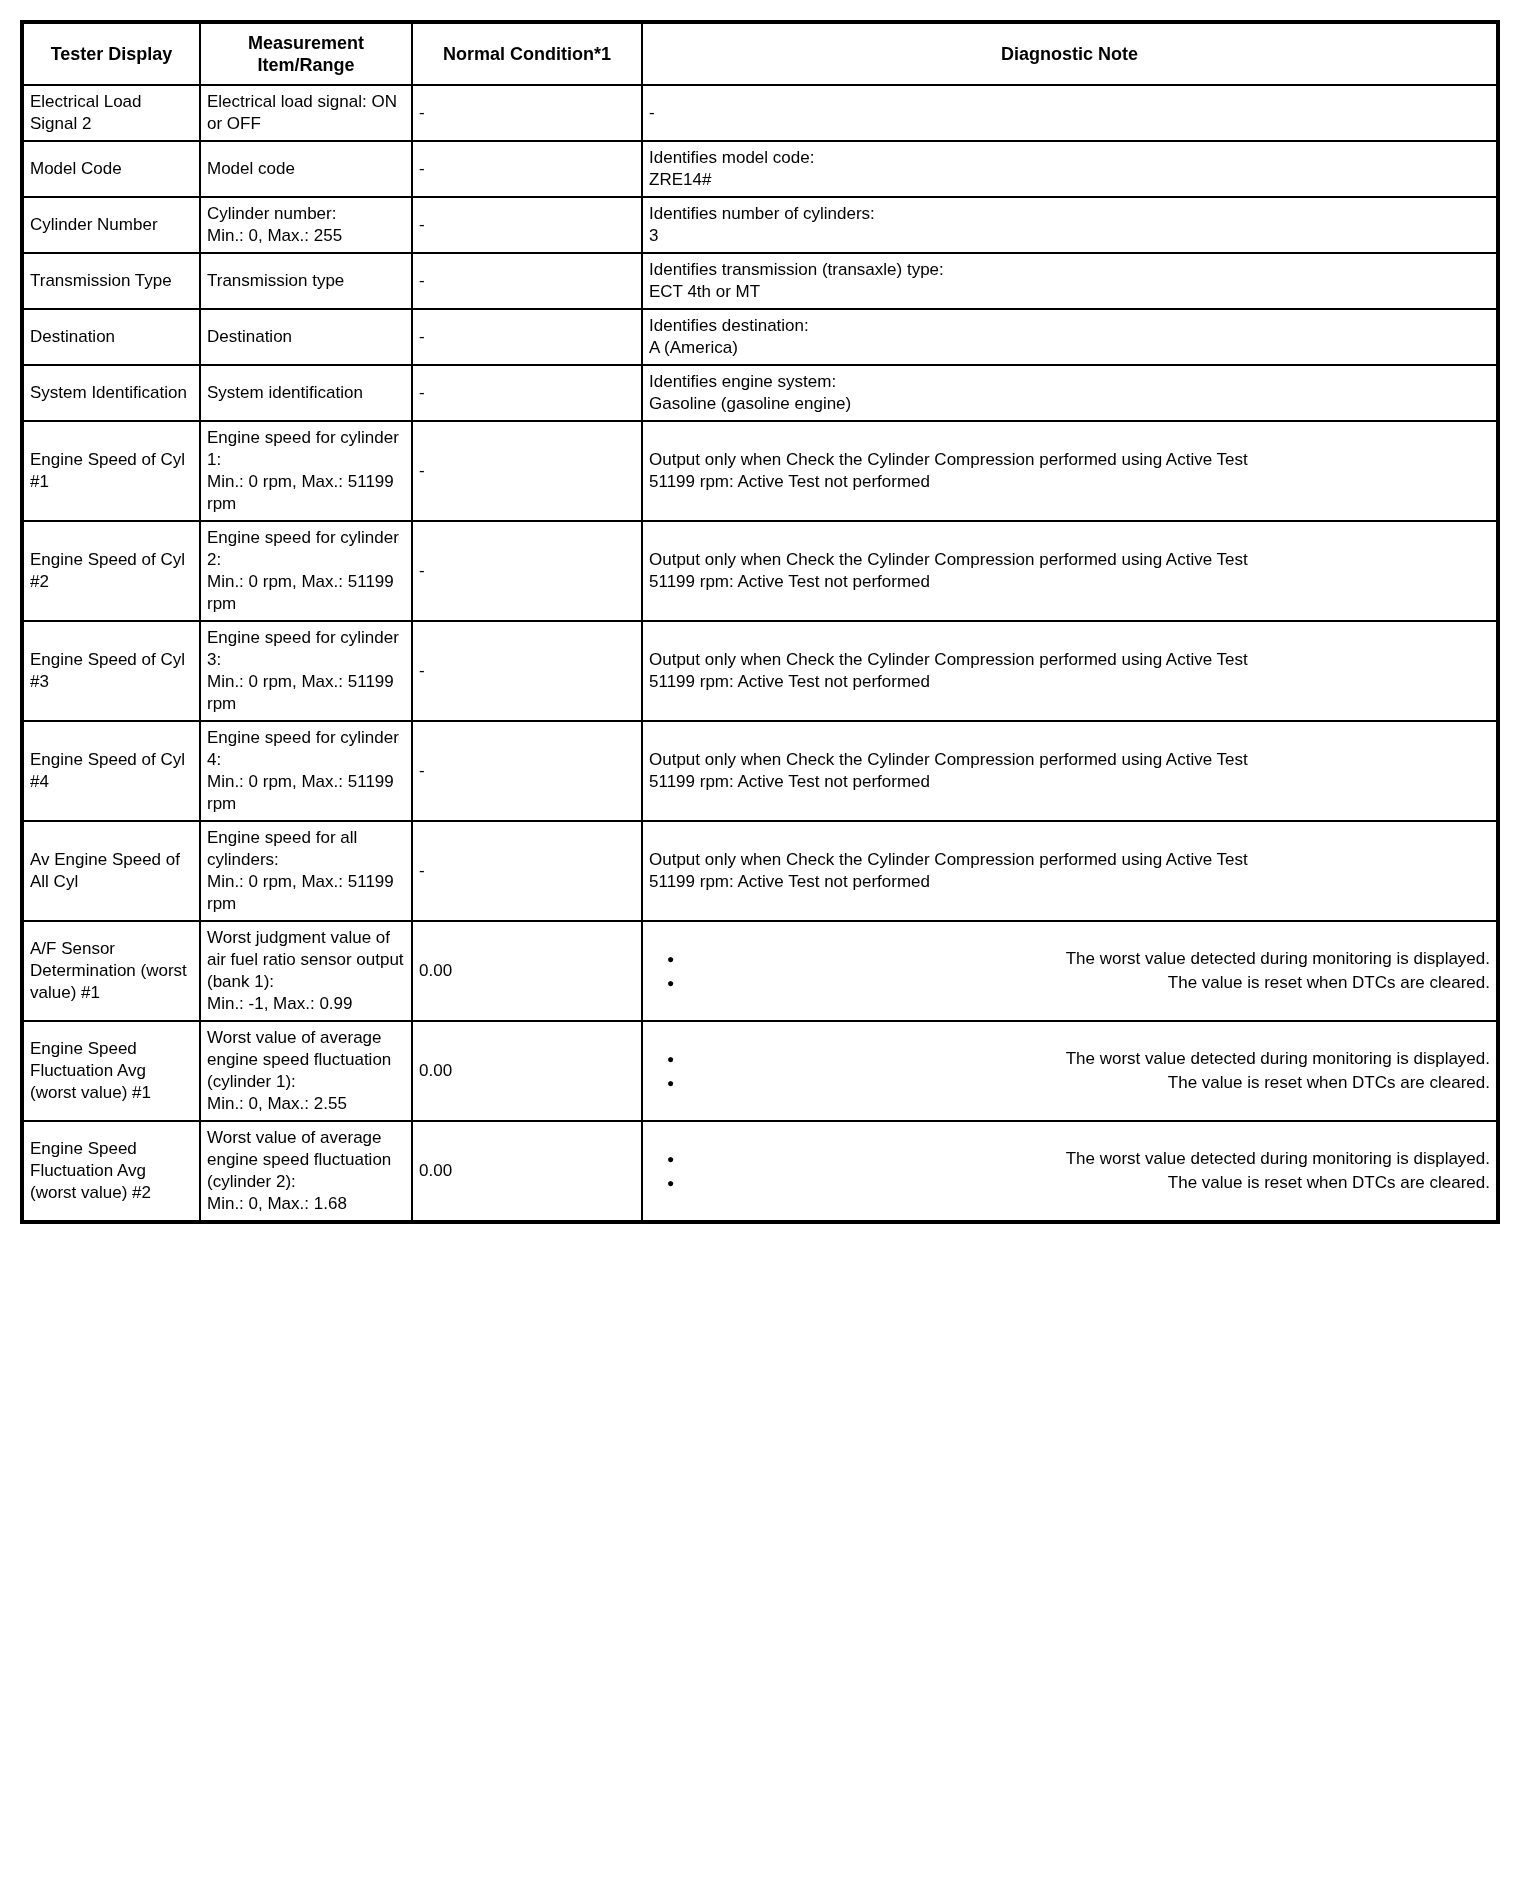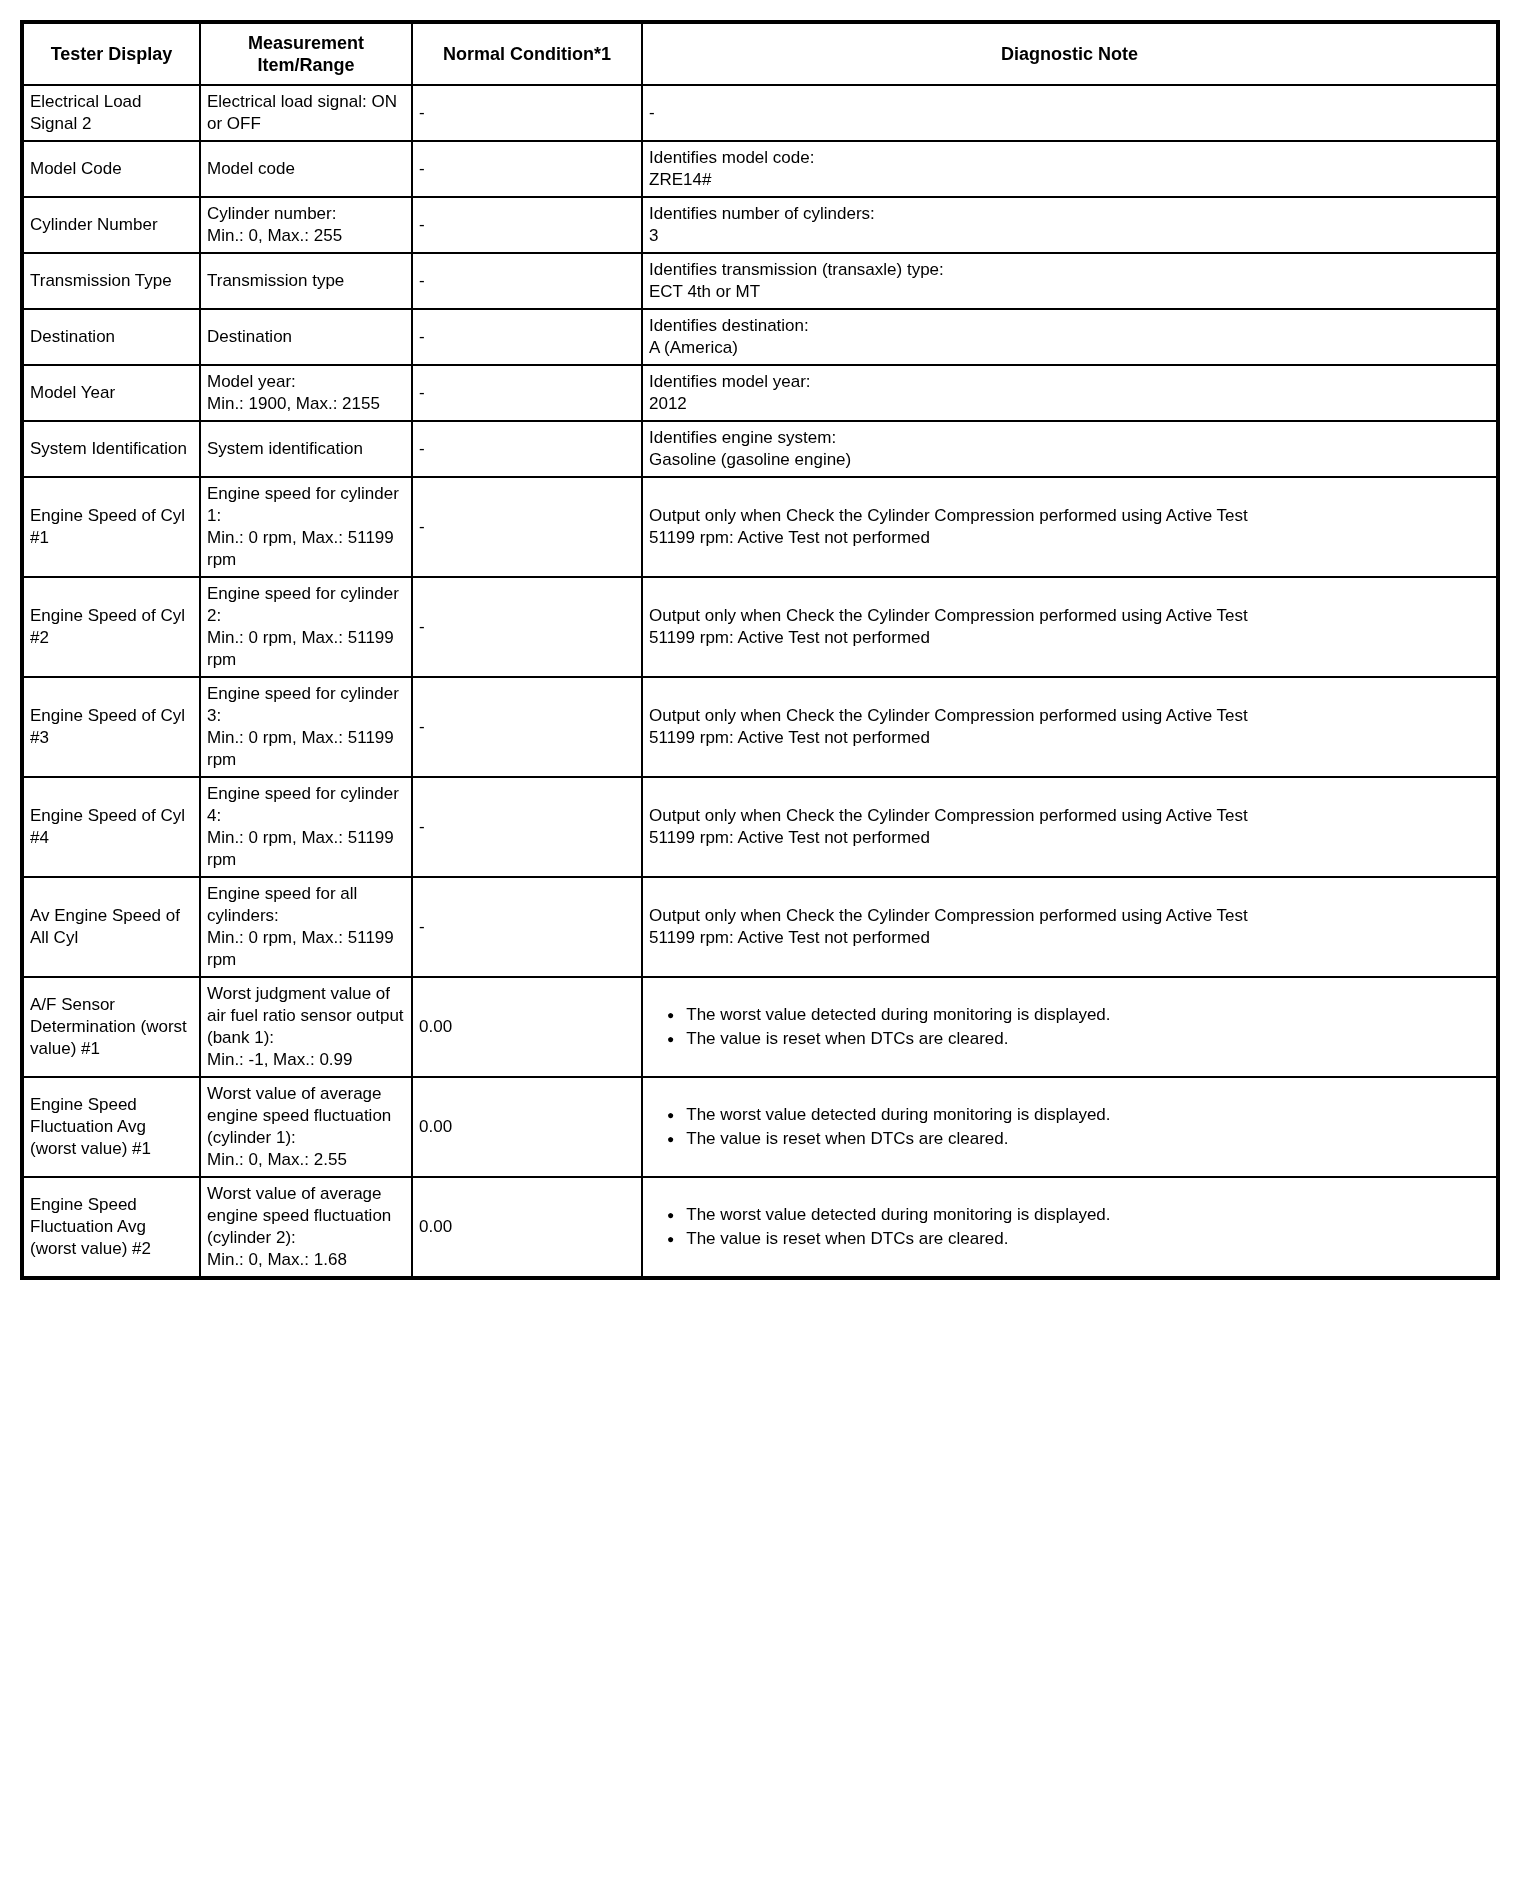--- a/index.html
+++ b/index.html
@@ -49,21 +49,21 @@
     align-items: flex-start;
     white-space: normal;
     line-height: 24px;
   }
   .bullet-glyph {
     flex: 0 0 auto;
     font-size: 12px;
     line-height: 24px;
     margin-right: 12px;
   }
-  .bullet-text { flex: 1 1 auto; }
+  .bullet-text { flex: 1 1 auto; text-align: right; }
   col.c1 { width: 178px; }
   col.c2 { width: 212px; }
   col.c3 { width: 230px; }
 </style>
 </head>
 <body>
 
 <div class="page">
   <table class="diag">
     <colgroup>
@@ -111,28 +111,20 @@
 ECT 4th or MT</td>
         </tr>
         <tr>
           <td>Destination</td>
           <td>Destination</td>
           <td class="center">-</td>
           <td class="note-cell">Identifies destination:
 A (America)</td>
         </tr>
         <tr>
-          <td>Model Year</td>
-          <td>Model year:
-Min.: 1900, Max.: 2155</td>
-          <td class="center">-</td>
-          <td class="note-cell">Identifies model year:
-2012</td>
-        </tr>
-        <tr>
           <td>System Identification</td>
           <td>System identification</td>
           <td class="center">-</td>
           <td class="note-cell">Identifies engine system:
 Gasoline (gasoline engine)</td>
         </tr>
         <tr>
           <td>Engine Speed of Cyl #1</td>
           <td>Engine speed for cylinder 1:
 Min.: 0 rpm, Max.: 51199 rpm</td>

